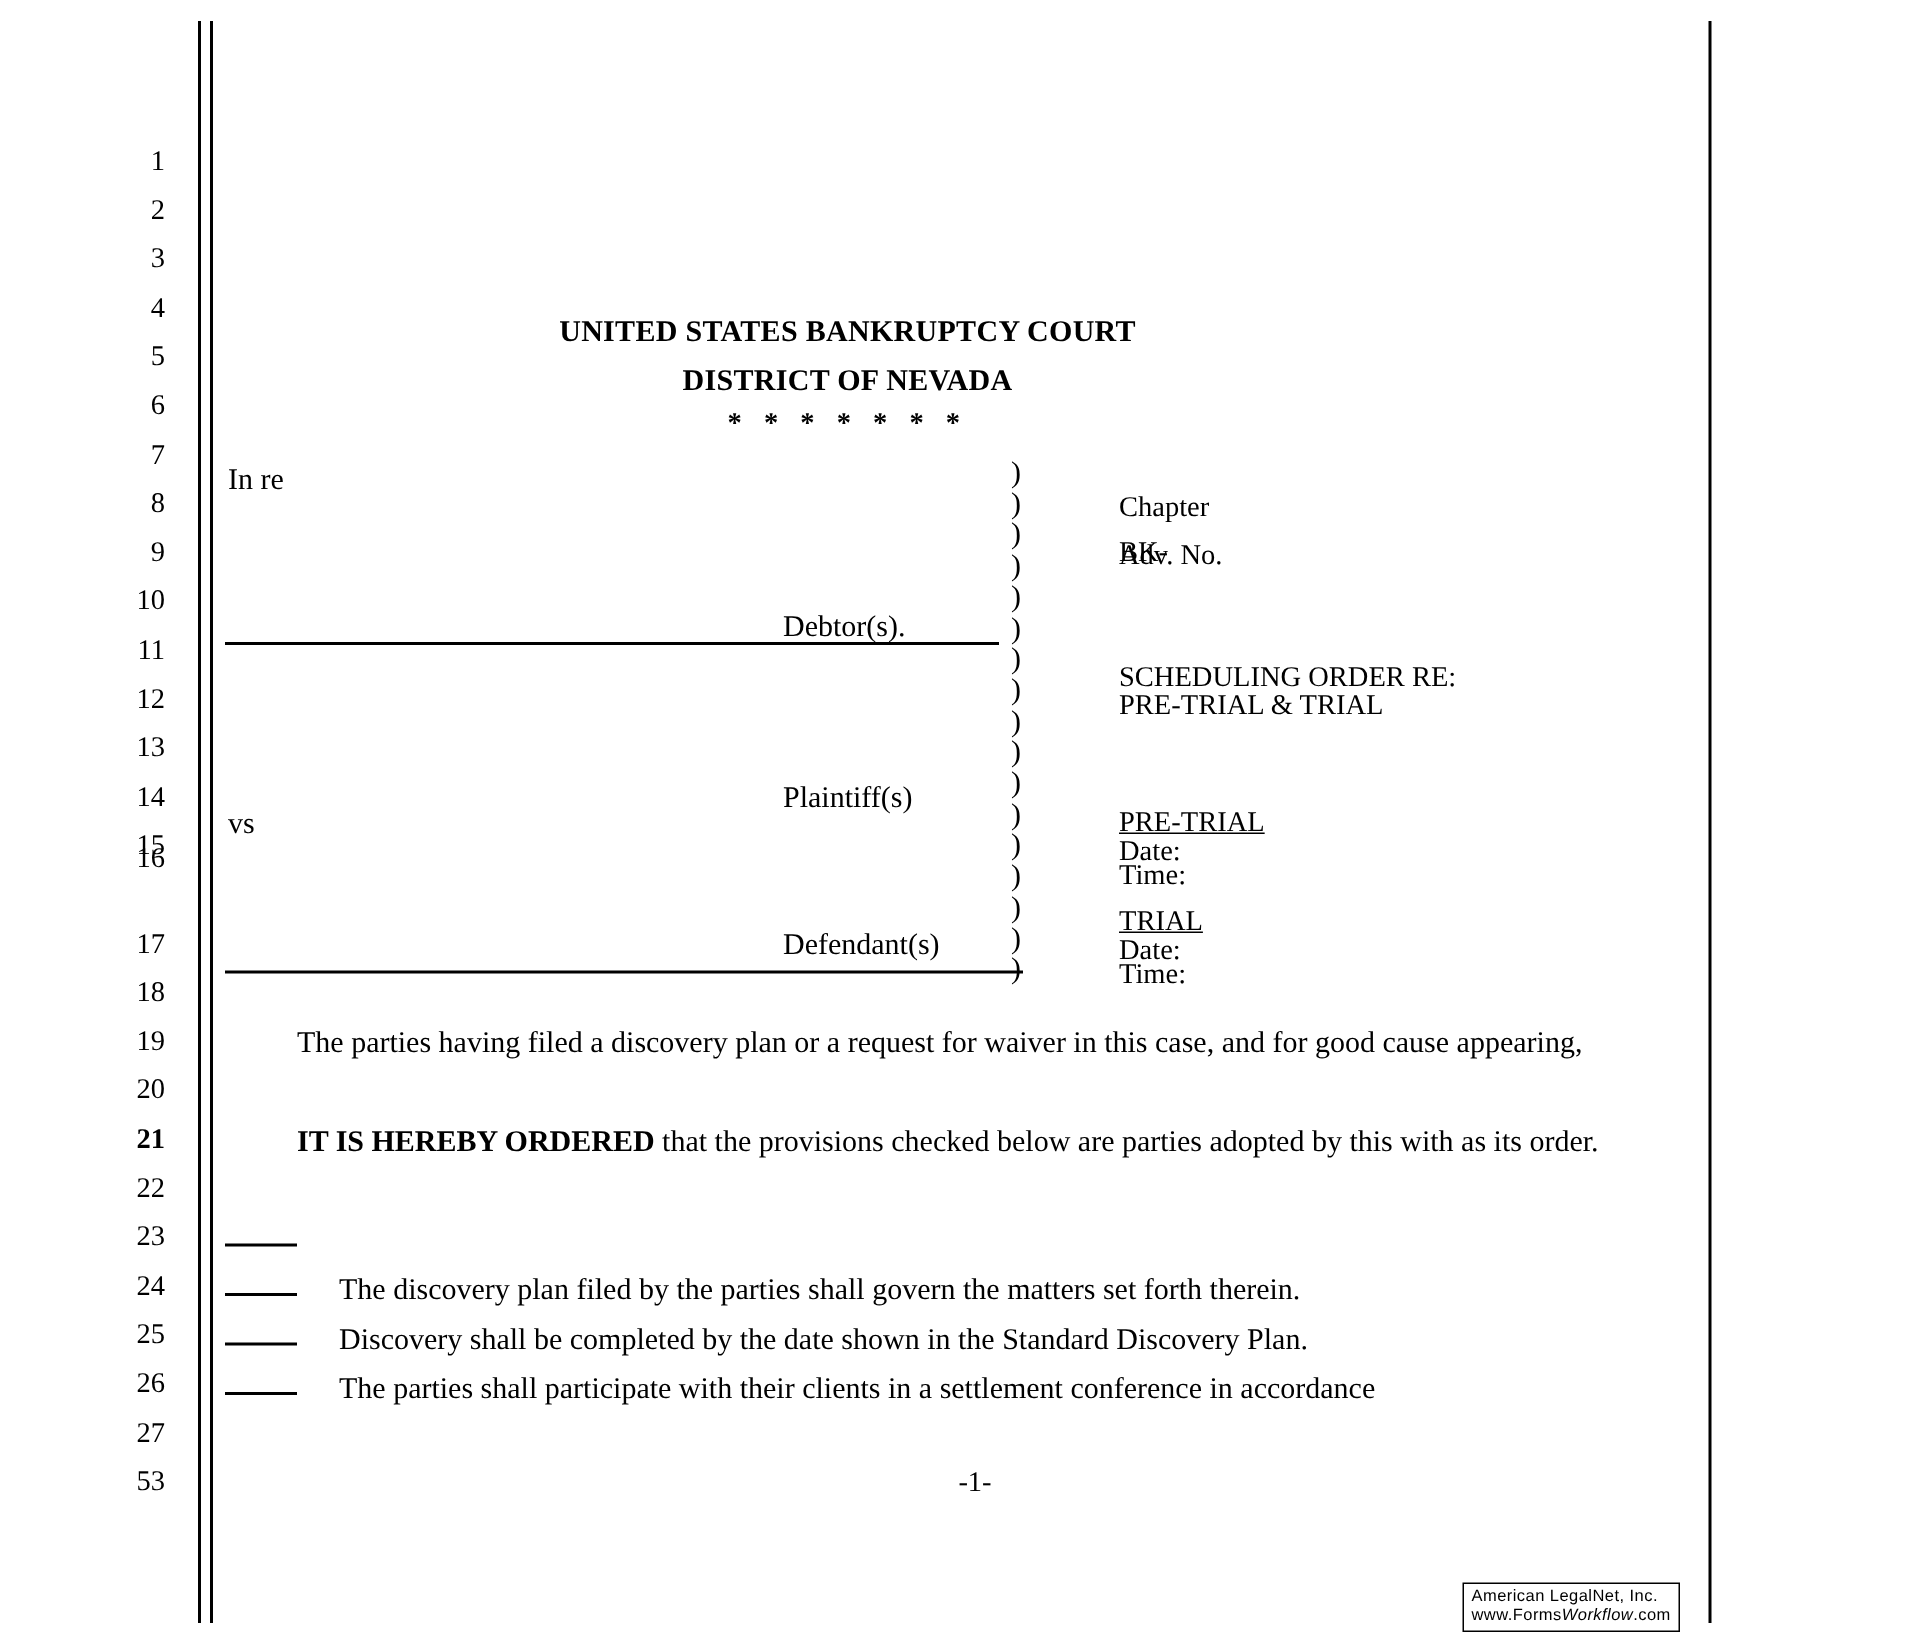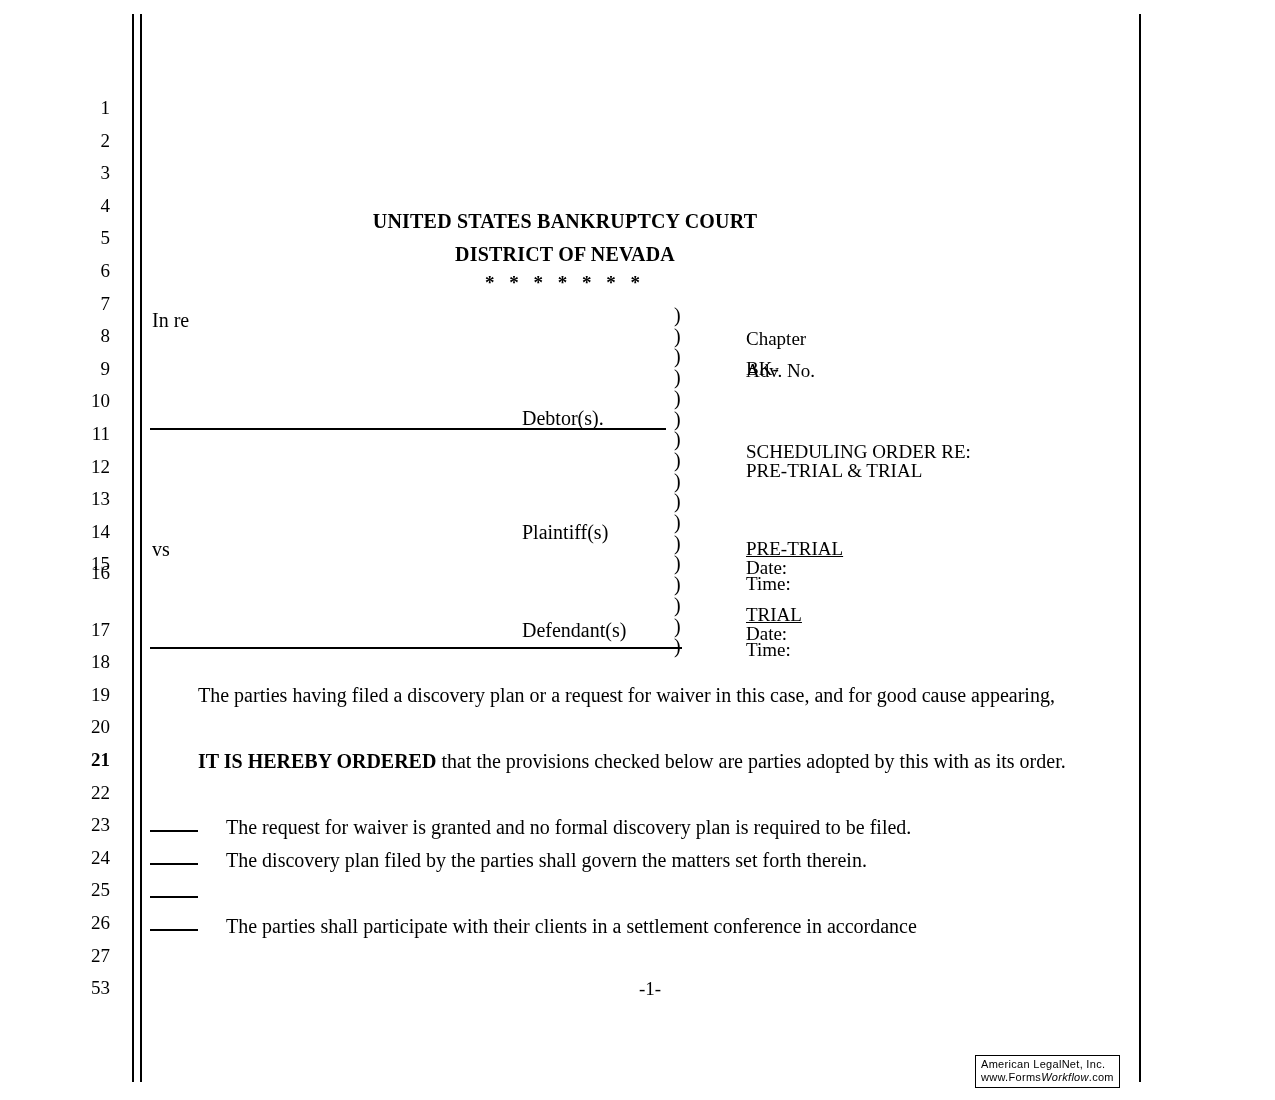--- a/index.html
+++ b/index.html
@@ -312,27 +312,27 @@
       <span class="indent"></span><span>The parties having filed a discovery plan or a request for waiver in this case, and for good</span>
       <span>cause appearing,</span>
     </div>
 
     <div class="body-par" id="par-2">
       <span class="indent"></span><span class="b">IT IS HEREBY ORDERED</span><span> that the provisions checked below are parties adopted by this</span>
       <span>with as its order.</span>
     </div>
 
     <div class="provision" id="prov-1">
-      <span class="blank-line"></span><span>The request for waiver is granted and no formal discovery plan is required to be filed.</span>
+      <span class="blank-line"></span>
     </div>
     <div class="provision" id="prov-2">
       <span class="blank-line"></span><span>The discovery plan filed by the parties shall govern the matters set forth therein.</span>
     </div>
     <div class="provision" id="prov-3">
-      <span class="blank-line"></span>
+      <span class="blank-line"></span><span>Discovery shall be completed by the date shown in the Standard Discovery Plan.</span>
     </div>
     <div class="provision" id="prov-4">
       <span class="blank-line"></span><span>The parties shall participate with their clients in a settlement conference in accordance</span>
     </div>
 
     <div id="page-marker">-1-</div>
   </div>
 
   <div id="footer-stamp">
     <div>American LegalNet, Inc.</div>

